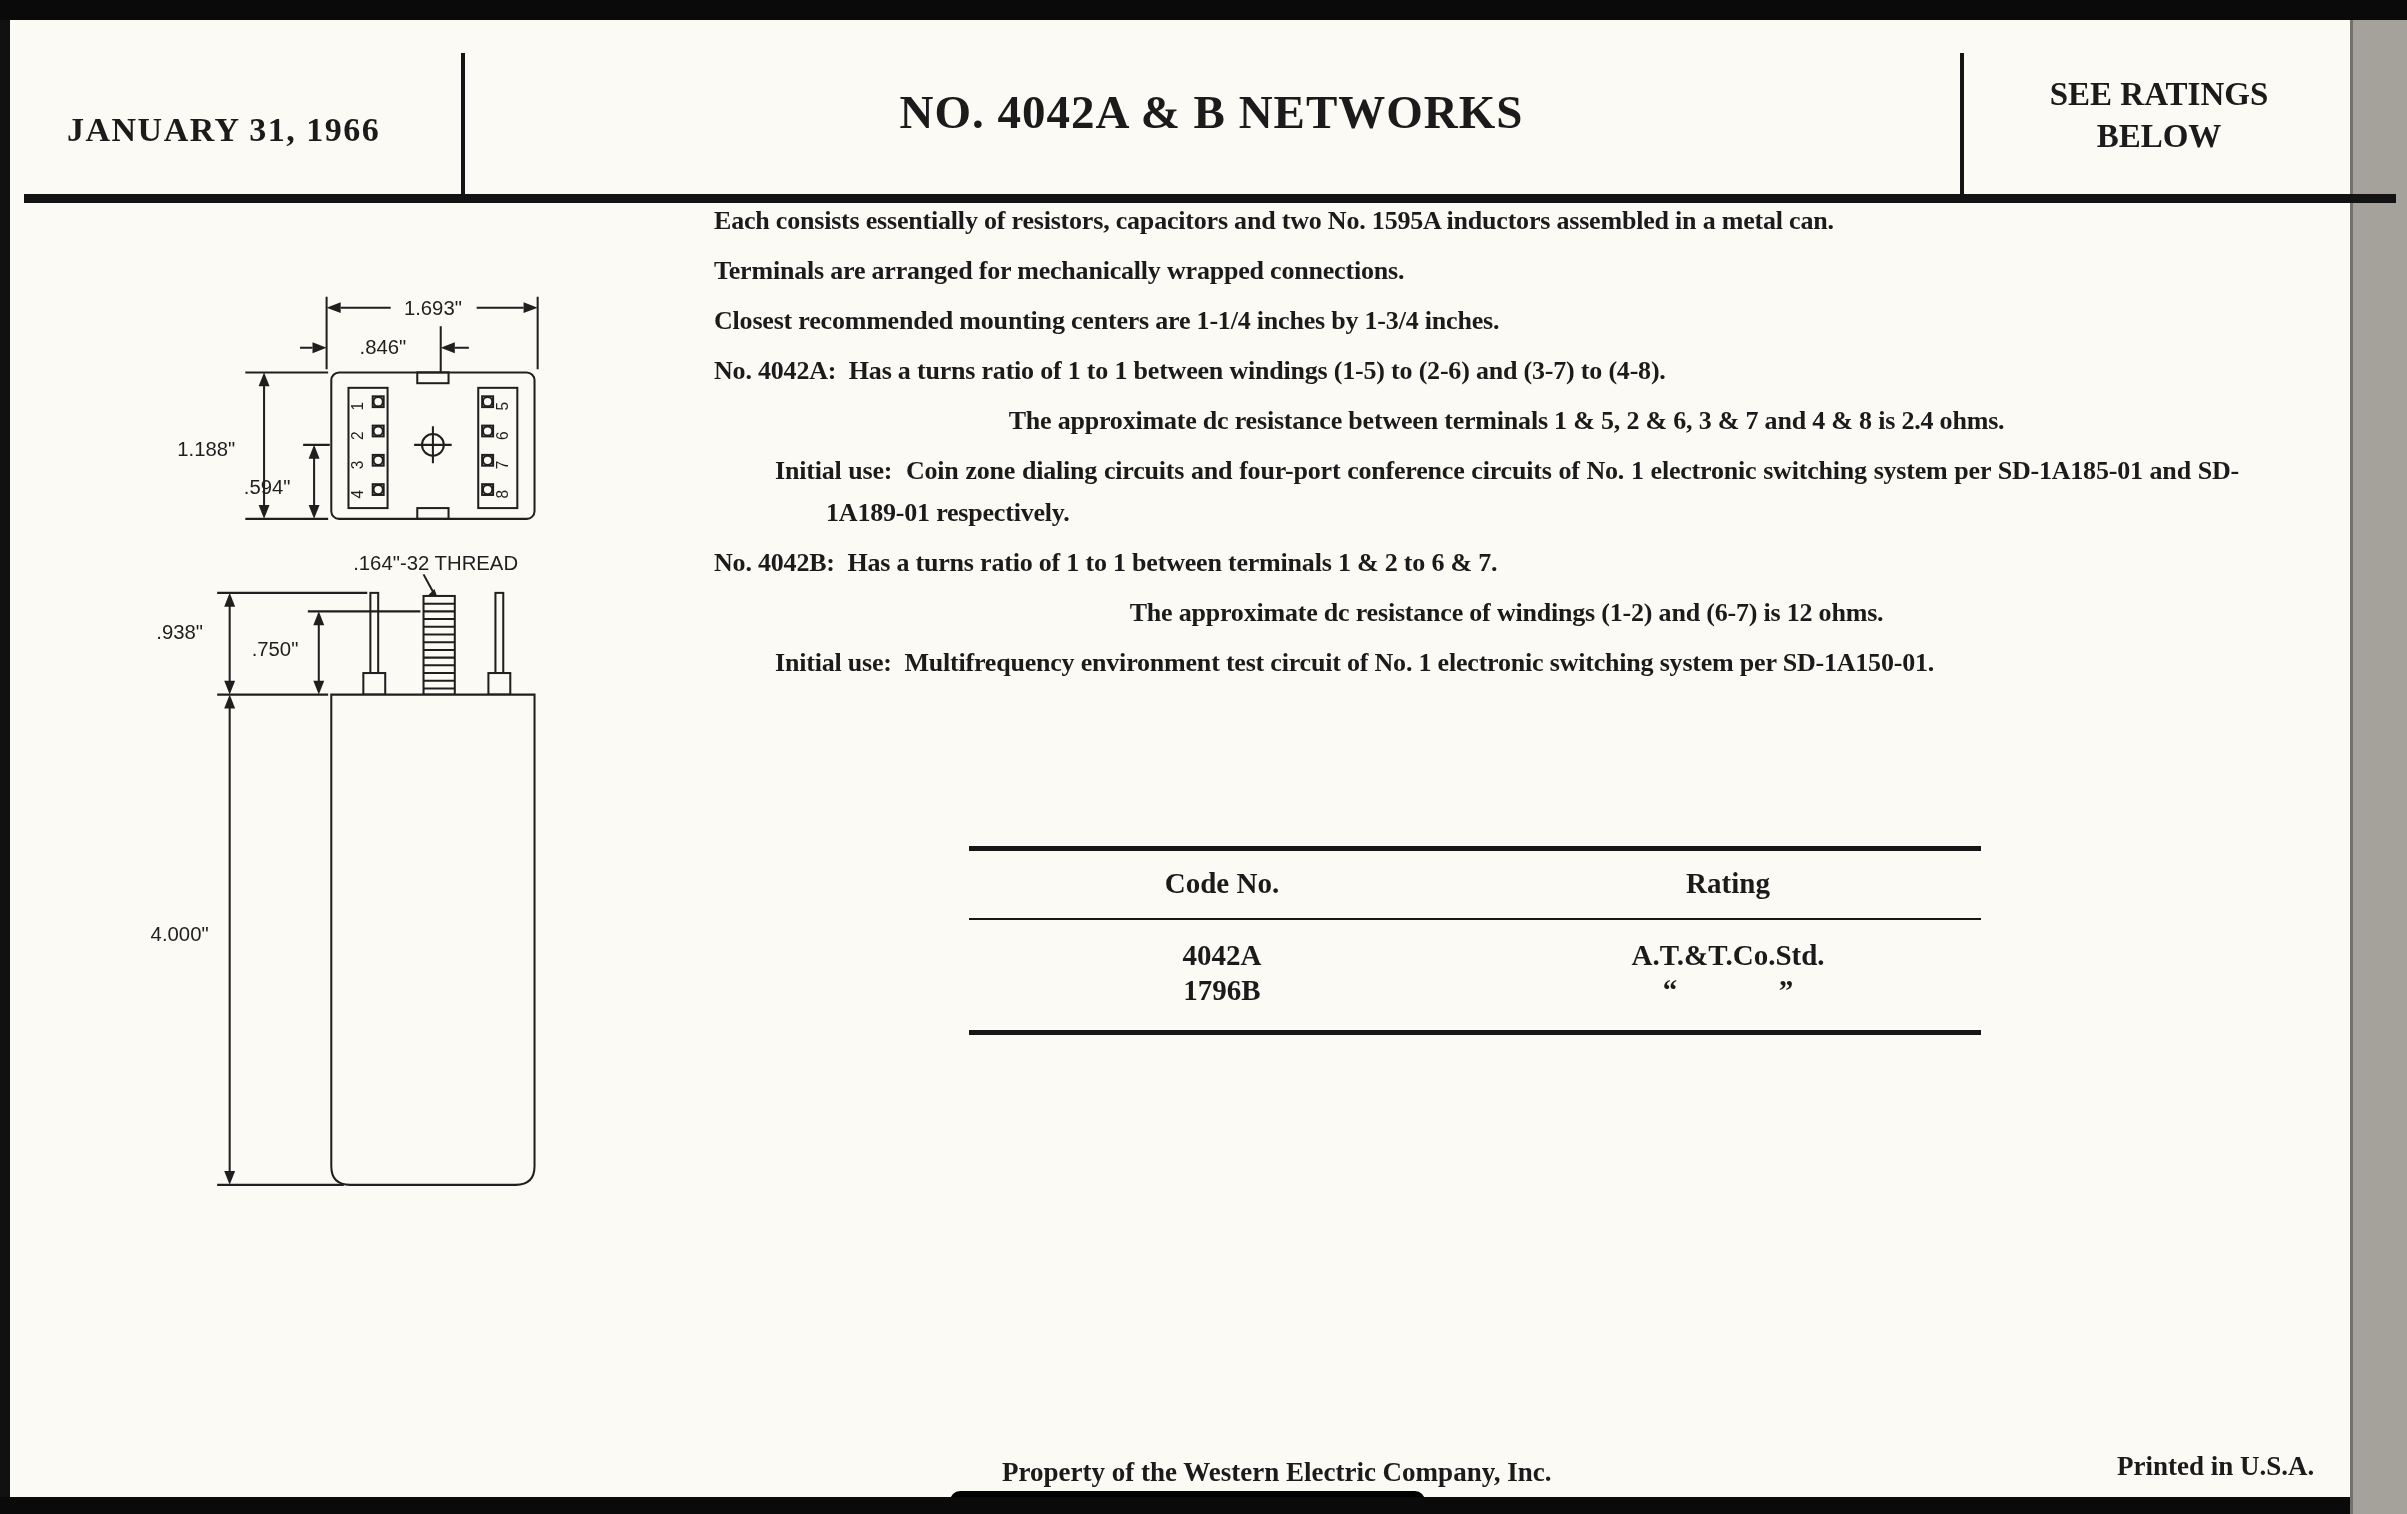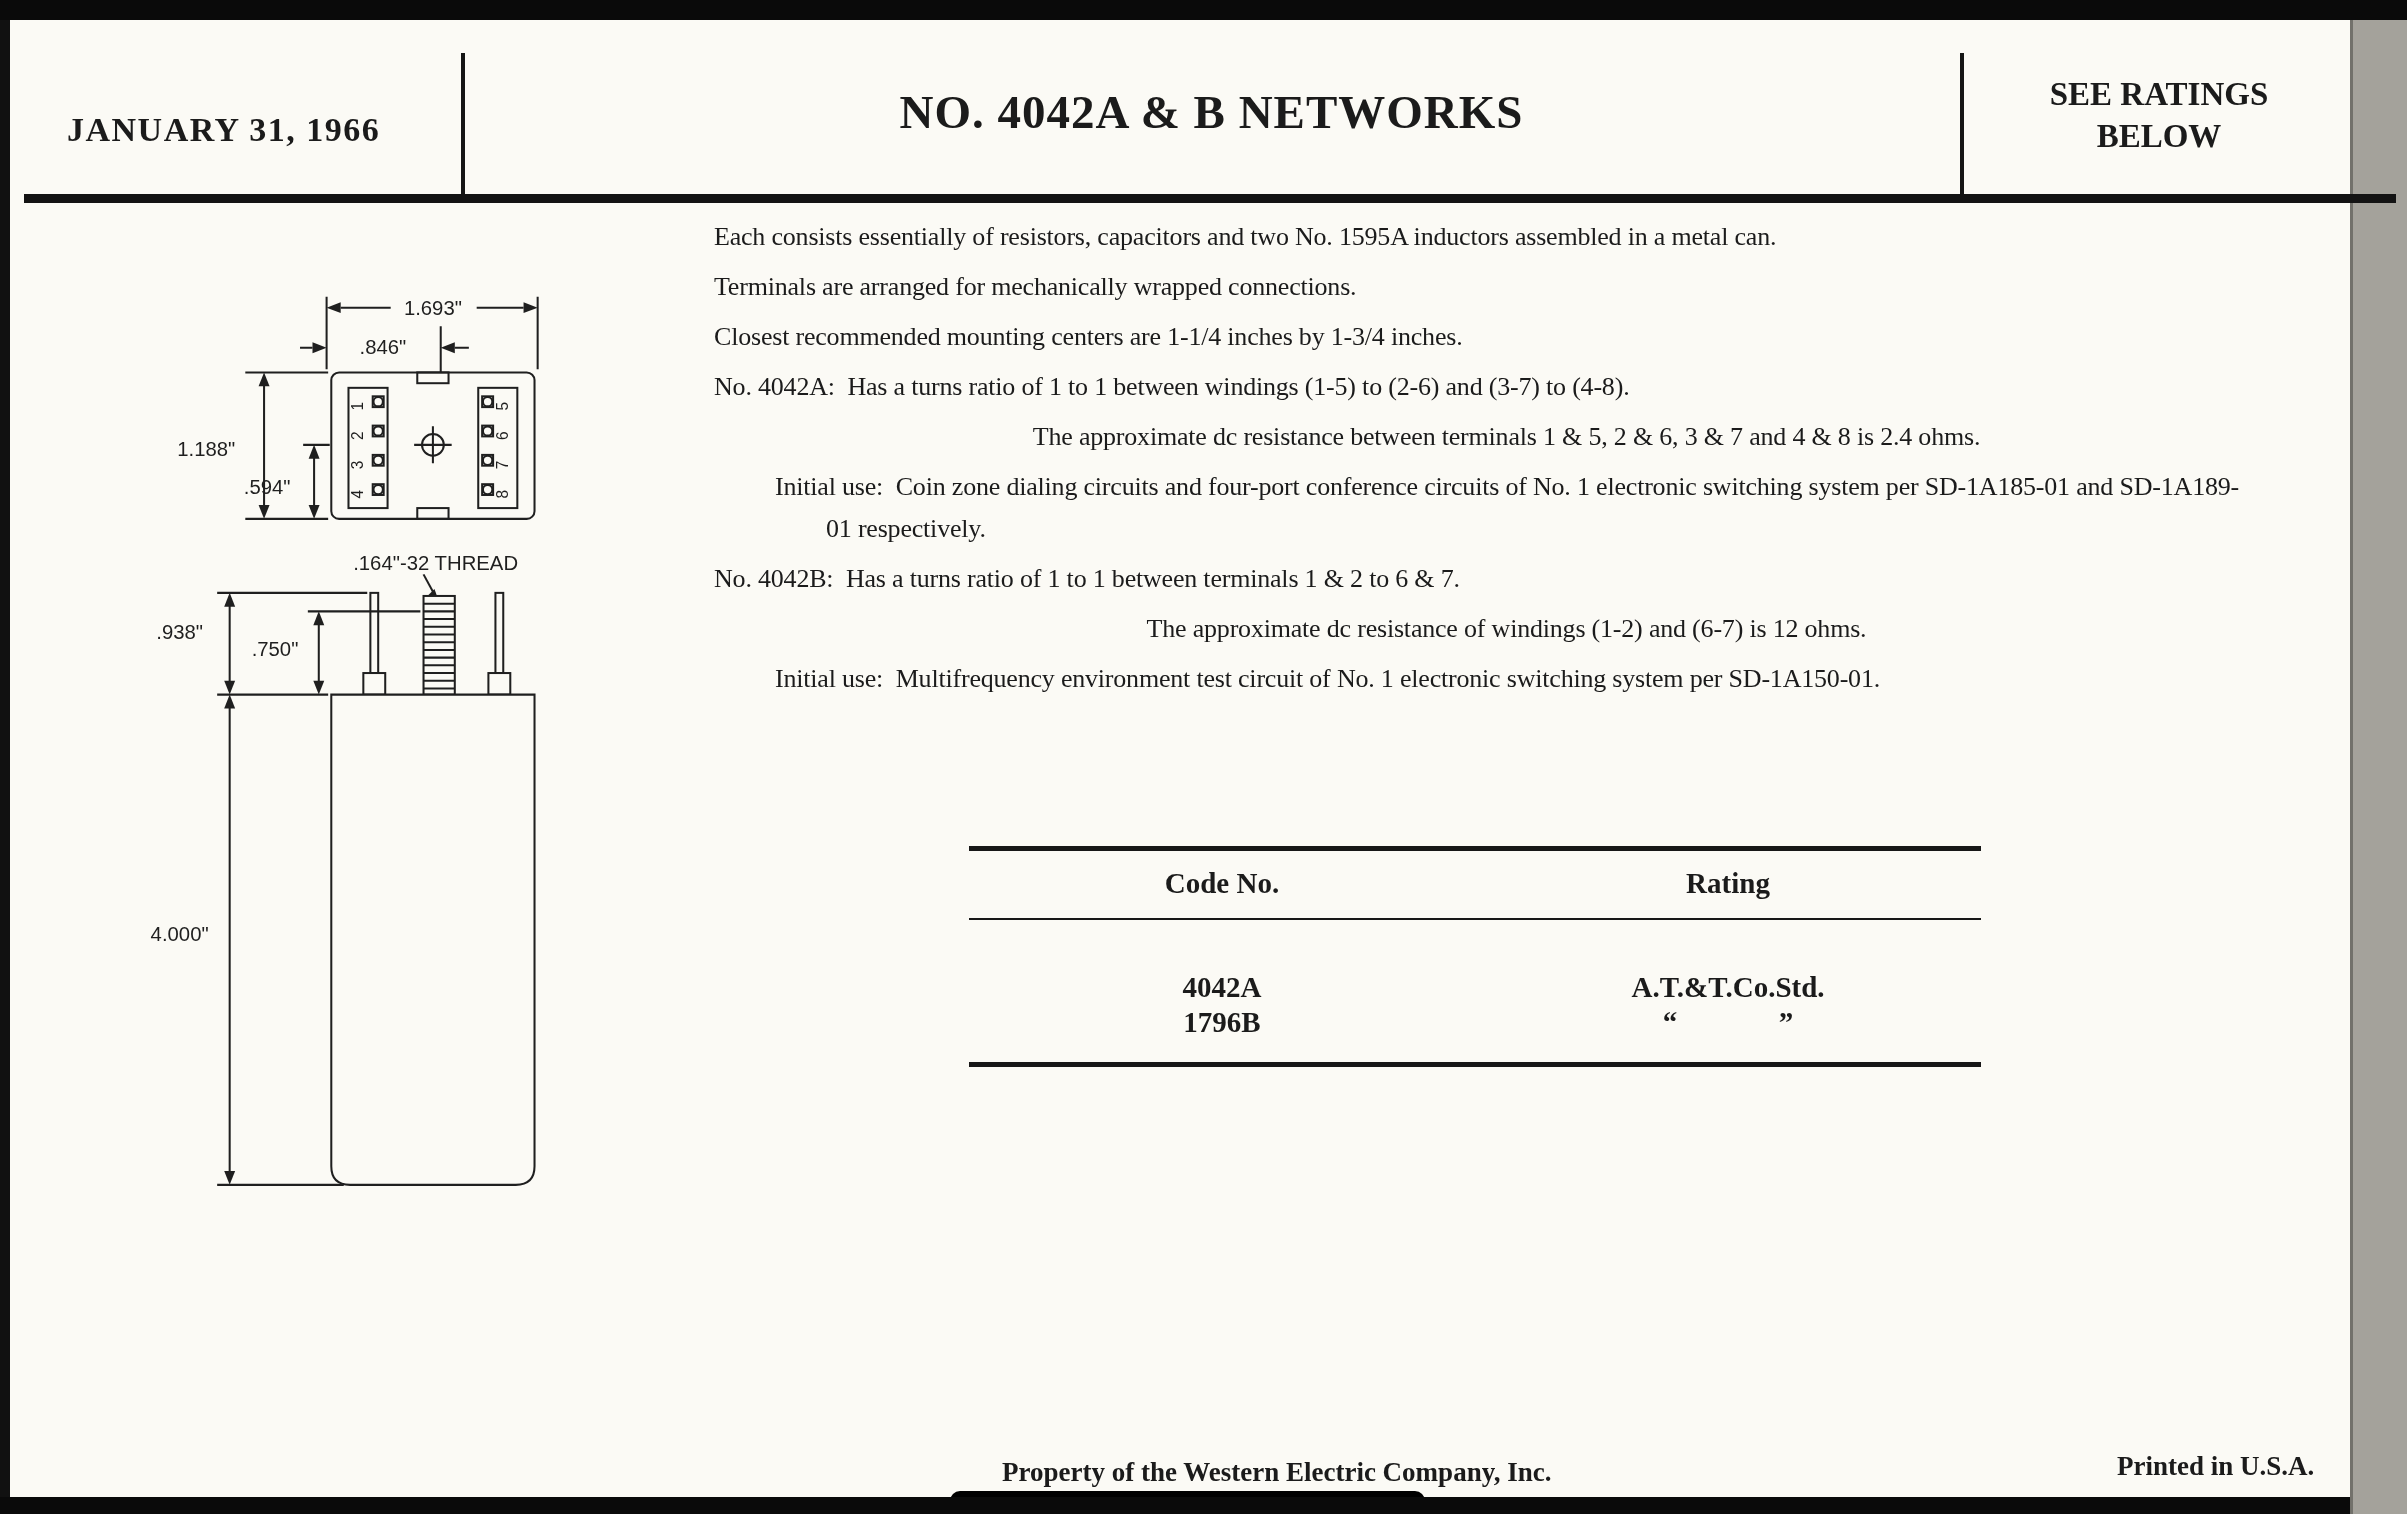--- a/index.html
+++ b/index.html
@@ -23,39 +23,39 @@
   .date  { position:absolute; left:67px; top:111px; font-size:34px; font-weight:700; letter-spacing:1.5px; }
   .vrule { position:absolute; top:53px; width:4px; height:141px; background:#151515; }
   .vrule.l { left:461px; } .vrule.r { left:1960px; }
   .title { position:absolute; left:465px; top:85px; width:1493px; text-align:center;
            font-size:47px; font-weight:700; letter-spacing:1px; }
   .ratings { position:absolute; left:1972px; top:73px; width:374px; text-align:center;
              font-size:33px; font-weight:700; line-height:42px; }
   .hrule { position:absolute; left:24px; top:194px; width:2372px; height:9px; background:#131313; }
 
   
-  .body-text { position:absolute; left:714px; top:216px; width:1525px;
-               font-size:26px; font-weight:400; line-height:42px; letter-spacing:-0.2px; }
+  .body-text { position:absolute; left:714px; top:200px; width:1525px;
+               font-size:26px; font-weight:700; line-height:42px; letter-spacing:-0.2px; }
   .body-text p { margin:0 0 8px 0; text-align:justify; }
   .body-text p.w   { padding-left:112px; text-indent:-112px; }
   .body-text p.i1  { padding-left:60px;  text-align:center; }
   .body-text p.i1w { padding-left:112px; text-indent:-51px; }
   .body-text p.s   { text-align:left; }
 
   
   .drawing { position:absolute; left:139px; top:283px; width:469px; height:925px; }
 
   
   .rtable { position:absolute; left:969px; top:846px; width:1012px; }
   .trule.thick { height:5px; background:#171717; }
   .trule.thin  { height:2px; background:#171717; }
   .thead, .trow { display:flex; }
   .cell { width:50%; text-align:center; font-weight:700; }
   .thead { padding:16px 0 18px 0; font-size:29px; }
-  .tbody { padding:18px 0 22px 0;margin-top:32px; }
+  .tbody { padding:18px 0 22px 0; }
   .trow .cell { font-size:29px; line-height:35px; }
 
   
   .property { position:absolute; left:1002px; top:1457px; font-size:27px; font-weight:700; }
   .printed  { position:absolute; left:2101px; top:1451px; font-size:27px; font-weight:700;margin-left:16px; }
 
   svg text { font-family:"Liberation Sans", sans-serif; fill:#1f1f1f; }
   .dimtxt  { font-size:13px; }
   .numtxt  { font-size:10px; }
 </style>

